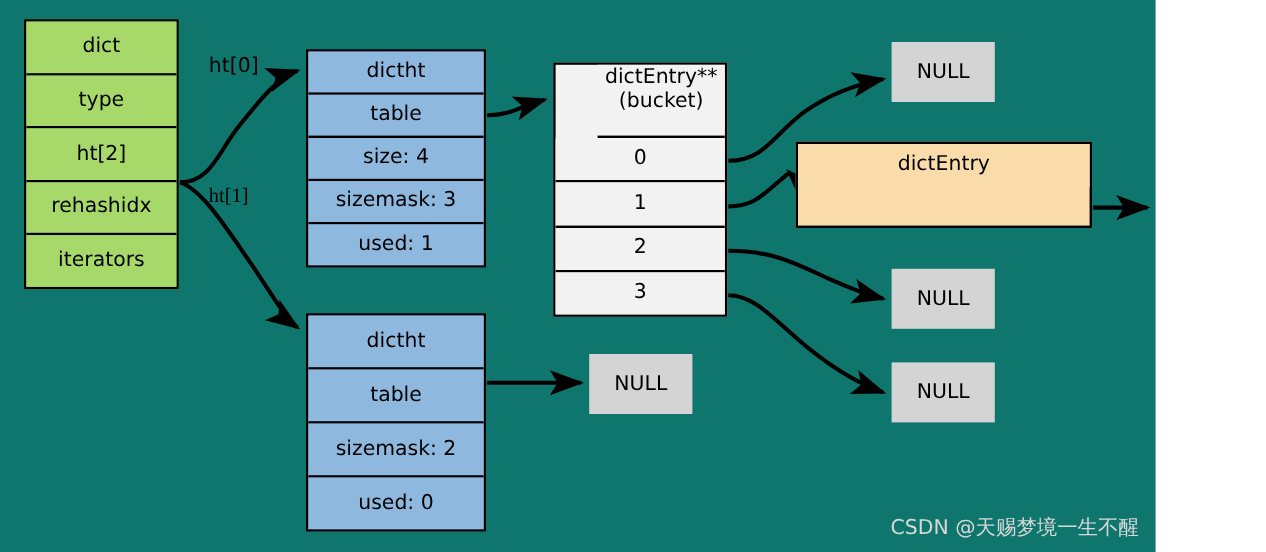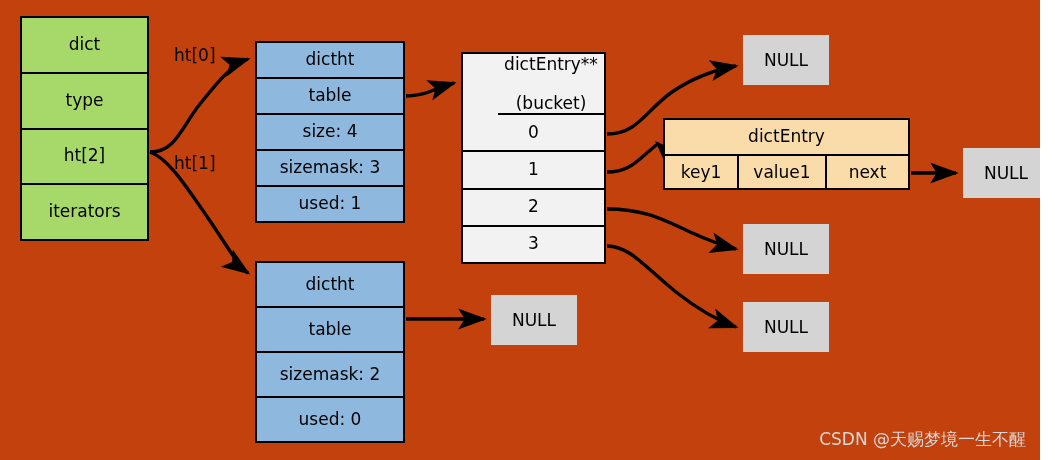--- a/index.html
+++ b/index.html
@@ -5,23 +5,23 @@
   html, body {
     margin: 0;
     padding: 0;
     background: #ffffff;
   }
   body {
     font-family: "DejaVu Sans", "Liberation Sans", sans-serif;
   }
   #canvas {
     position: relative;
-    width: 1040px;
+    width: 963px;
     height: 460px;
-    background: #c2410c;
+    background: #0f766e;
     overflow: hidden;
   }
   svg#wires {
     position: absolute;
     left: 0;
     top: 0;
     width: 1055px;
     height: 460px;
     pointer-events: none;
   }
@@ -61,21 +61,21 @@
 
   
   .bucket-box {
     left: 461px; top: 52px; width: 145px; height: 212px;
     background: #f2f2f2;
   }
   .bucket-box .row { background: #f2f2f2; font-size: 17px; }
   .bucket-box .row.head {
     flex: 0 0 61px;
     flex-direction: column;
-    justify-content: space-between;
+    justify-content: flex-start;
     line-height: 1.18;
     margin-left: 35px;
   }
 
   
   .entry-box {
     left: 663px; top: 118px; width: 247px; height: 72px;
     background: #fadcaa;
   }
   .entry-box .row { background: #fadcaa; }
@@ -162,25 +162,26 @@
 
     <path d="M607,246 C630,246 646,268 676,292 C700,311 722,322 736,327" fill="none" stroke="#000000" stroke-width="3.4" marker-end="url(#ah)"></path>
 
     <path d="M911,173 L956,173" fill="none" stroke="#000000" stroke-width="3.4" marker-end="url(#ah)"></path>
   </svg>
 
   <div class="struct dict-box">
     <div class="row">dict</div>
     <div class="row">type</div>
     <div class="row">ht[2]</div>
+    <div class="row">rehashidx</div>
     <div class="row">iterators</div>
   </div>
 
   <div class="edge-label" style="left:174px; top:45px;">ht[0]</div>
-  <div class="edge-label" style="left:174px; top:153px;">ht[1]</div>
+  <div class="edge-label" style="left:174px; top:153px;font-family:Liberation Serif, serif;">ht[1]</div>
 
   <div class="struct ht-box" id="ht0-box">
     <div class="row">dictht</div>
     <div class="row">table</div>
     <div class="row">size: 4</div>
     <div class="row">sizemask: 3</div>
     <div class="row">used: 1</div>
   </div>
 
   <div class="struct ht-box" id="ht1-box">
@@ -196,25 +197,20 @@
       <span>(bucket)</span>
     </div>
     <div class="row">0</div>
     <div class="row">1</div>
     <div class="row">2</div>
     <div class="row">3</div>
   </div>
 
   <div class="struct entry-box">
     <div class="row head">dictEntry</div>
-    <div class="cells">
-      <div class="cell c-key">key1</div>
-      <div class="cell c-val">value1</div>
-      <div class="cell c-next">next</div>
-    </div>
   </div>
 
   <div class="nullbox" style="left:743px; top:35px; width:86px; height:50px;">NULL</div>
 
   <div class="nullbox" style="left:743px; top:224px; width:86px; height:50px;">NULL</div>
 
   <div class="nullbox" style="left:743px; top:302px; width:86px; height:50px;">NULL</div>
 
   <div class="nullbox" style="left:963px; top:148px; width:86px; height:50px;">NULL</div>
 

